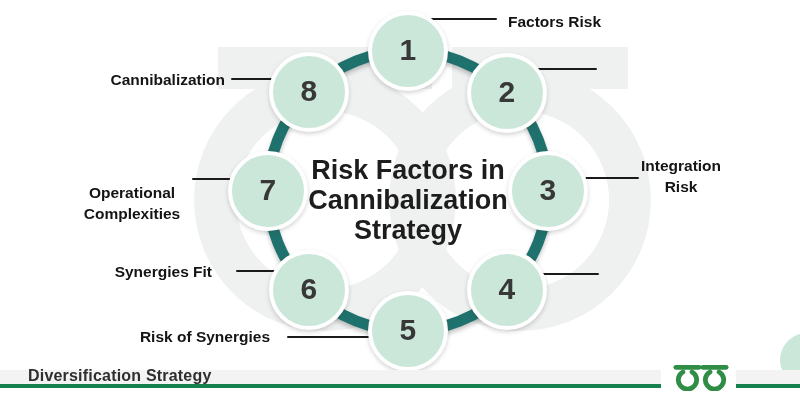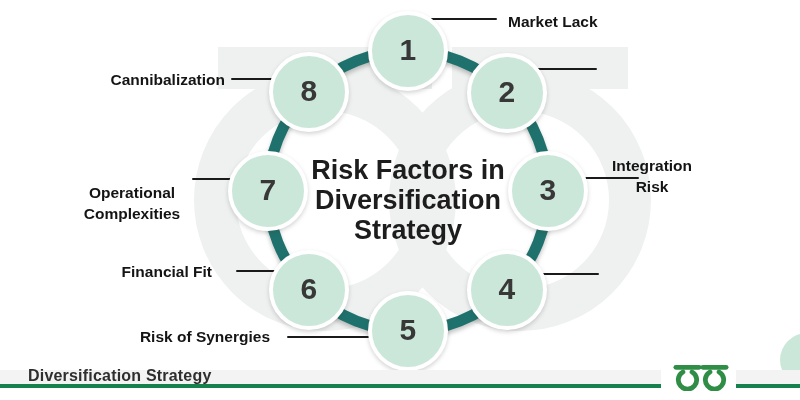--- a/index.html
+++ b/index.html
@@ -40,21 +40,21 @@
   .logo{position:absolute;left:672px;top:363px;}
 
   
   .n1{left:408px;top:51px;}  .n2{left:507px;top:93px;}
   .n3{left:548px;top:191px;} .n4{left:507px;top:290px;}
   .n5{left:408px;top:331px;} .n6{left:309px;top:290px;}
   .n7{left:268px;top:191px;} .n8{left:309px;top:92px;}
 
   
   .l1{left:508px;top:21px;}   .l2{left:657px;top:77px;}
-  .l3{left:652px;top:176px;}  .l4{left:610px;top:276px;}
+  .l3{left:681px;top:176px;}  .l4{left:610px;top:276px;}
   .l5{left:270px;top:336px;}  .l6{left:212px;top:271px;}
   .l7{left:132px;top:181px;margin-top:22px;}  .l8{left:225px;top:79px;}
 </style>
 </head>
 <body>
 
 <div class="canvas">
 
   <svg class="diagram" width="800" height="400" viewBox="0 0 800 400">
 
@@ -94,31 +94,31 @@
 
   <div class="num n1">1</div>
   <div class="num n2">2</div>
   <div class="num n3">3</div>
   <div class="num n4">4</div>
   <div class="num n5">5</div>
   <div class="num n6">6</div>
   <div class="num n7">7</div>
   <div class="num n8">8</div>
 
-  <div class="label l-left   l1">Market Lack</div>
+  <div class="label l-left   l1">Factors Risk</div>
   <div class="label l-center l3">Integration
 Risk</div>
   <div class="label l-right  l5">Risk of Synergies</div>
-  <div class="label l-right  l6">Financial Fit</div>
+  <div class="label l-right  l6">Synergies Fit</div>
   <div class="label l-center l7">Operational
 Complexities</div>
   <div class="label l-right  l8">Cannibalization</div>
 
   <div class="title">Risk Factors in
-Diversification
+Cannibalization
 Strategy</div>
 
   <div class="footer-strip strip-left"></div>
   <div class="footer-strip strip-right"></div>
   <div class="footer-bar strip-left"></div>
   <div class="footer-bar strip-right"></div>
   <div class="footer-text">Diversification Strategy</div>
 
   <svg class="logo" width="58" height="28" viewBox="0 0 120 58">
     <g stroke="#2f8d46" stroke-width="10" fill="none" stroke-linecap="round">

